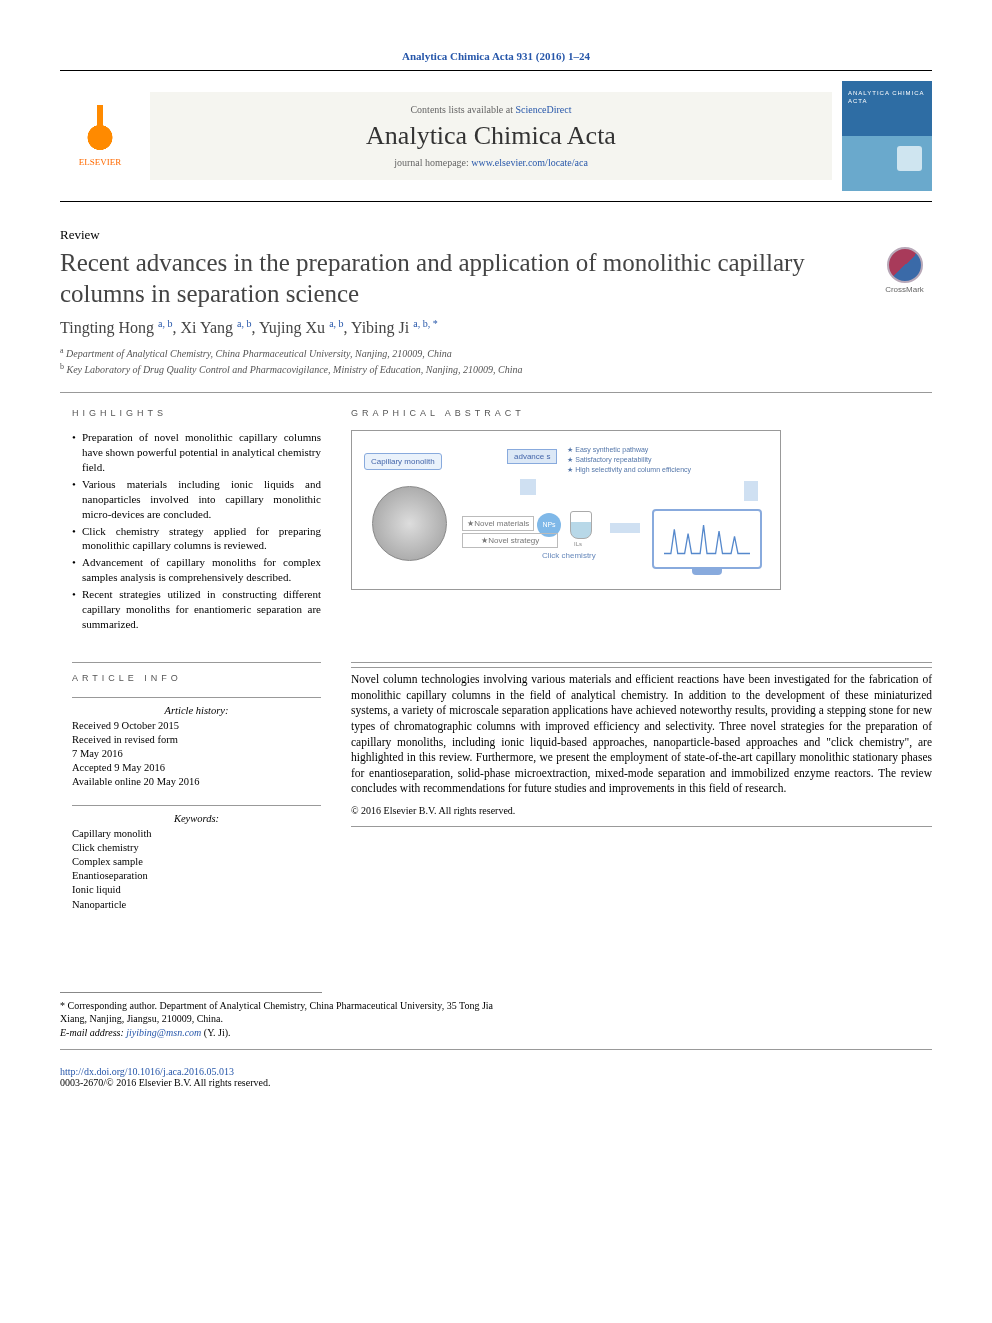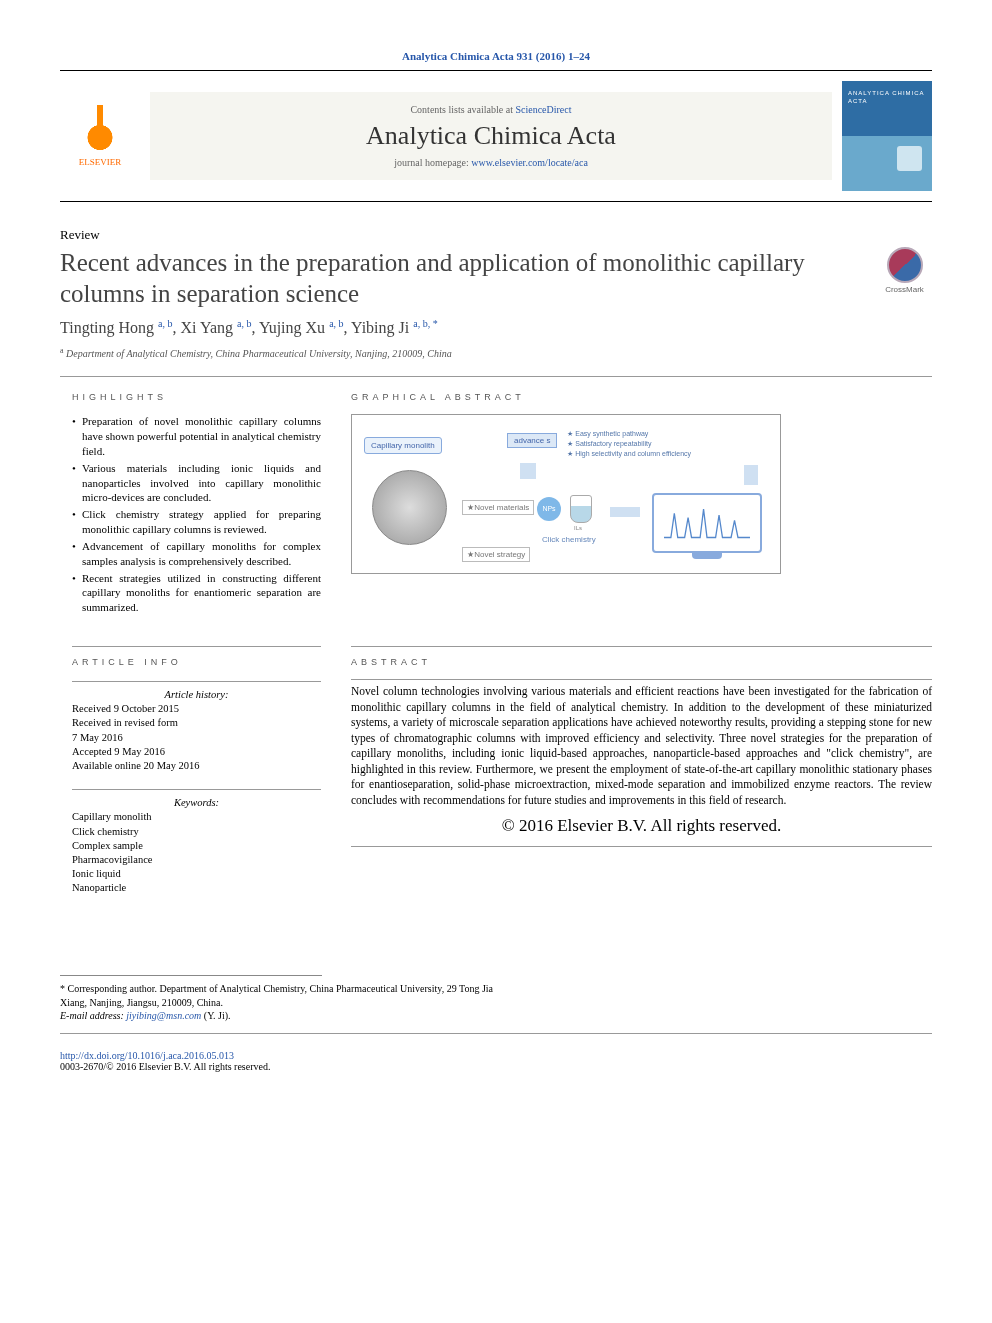--- a/index.html
+++ b/index.html
@@ -219,22 +219,22 @@
     text-align: center; line-height: 24px; font-size: 7px;
   }
   .ga-ils {
     position: absolute; top: 80px; left: 218px;
     width: 22px; height: 28px;
     border: 1px solid #aaa; border-radius: 3px 3px 8px 8px;
     background: linear-gradient(transparent 40%, #b8d8e8 40%);
   }
   .ga-ils-label { position: absolute; top:110px; left: 222px; font-size:6px; color:#888;}
   .ga-novelstrat {
-    position: absolute; top: 132px; left: 110px;
-    border: 1px solid #bbb; padding: 2px 4px; color: #777;
+    position: absolute; top: 102px; left: 110px;
+    border: 1px solid #bbb; padding: 2px 18px; color: #777;
   }
   .ga-click {
     position: absolute; top: 120px; left: 190px;
     color: #6688bb; font-size: 8px;
   }
   .ga-arrow-right {
     position: absolute; top: 92px; left: 258px;
     width: 30px; height: 10px;
     background: #cfe0f2;
   }
@@ -269,22 +269,22 @@
   .info-block hr { border: none; border-top: 0.5px solid #999; margin: 6px 0; }
   .kw-list div { font-size: 10.5px; line-height: 1.35; }
 
   .abstract-body {
     font-size: 11.5px;
     line-height: 1.35;
     text-align: justify;
     margin-top: 4px;
   }
   .copyright {
-    text-align: center;
-    font-size: 17px;
+    text-align: left;
+    font-size: 10px;
     margin-top: 8px;
   }
 
   .footer-sep {
     width: 30%;
     border: none;
     border-top: 0.5px solid #888;
     margin: 80px 0 6px;
   }
   .corresp {
@@ -332,20 +332,21 @@
     <div class="crossmark">
       <div class="crossmark-circle"></div>
       <span>CrossMark</span>
     </div>
   </div>
 
   <div class="authors" id="authors-line">Tingting Hong <sup>a, b</sup>, Xi Yang <sup>a, b</sup>, Yujing Xu <sup>a, b</sup>, Yibing Ji <sup>a, b, <span class="ast">*</span></sup></div>
 
   <div class="affils">
     <div><sup>a</sup> <span>Department of Analytical Chemistry, China Pharmaceutical University, Nanjing, 210009, China</span></div>
+    <div><sup>b</sup> <span>Key Laboratory of Drug Quality Control and Pharmacovigilance, Ministry of Education, Nanjing, 210009, China</span></div>
   </div>
 
   <hr class="thin-rule">
 
   <div class="two-col">
     <div class="left-col">
       <div class="sec-head">HIGHLIGHTS</div>
       <div class="highlights">
         <ul>
           <li>Preparation of novel monolithic capillary columns have shown powerful potential in analytical chemistry field.</li>
@@ -395,40 +396,39 @@
         <div style="white-space:pre-line">Received in revised form
 7 May 2016</div>
         <div>Accepted 9 May 2016</div>
         <div>Available online 20 May 2016</div>
         <hr style="margin-top:16px">
         <div class="sub">Keywords:</div>
         <div class="kw-list">
           <div>Capillary monolith</div>
           <div>Click chemistry</div>
           <div>Complex sample</div>
-          <div>Pharmacovigilance</div>
+          <div>Enantioseparation</div>
           <div>Ionic liquid</div>
           <div>Nanoparticle</div>
         </div>
       </div>
     </div>
     <div class="right-col">
       <hr class="thin-rule">
-      <div class="sec-head" style="margin-top:10px">ABSTRACT</div>
       <hr class="thin-rule">
       <div class="abstract-body">Novel column technologies involving various materials and efficient reactions have been investigated for the fabrication of monolithic capillary columns in the field of analytical chemistry. In addition to the development of these miniaturized systems, a variety of microscale separation applications have achieved noteworthy results, providing a stepping stone for new types of chromatographic columns with improved efficiency and selectivity. Three novel strategies for the preparation of capillary monoliths, including ionic liquid-based approaches, nanoparticle-based approaches and "click chemistry", are highlighted in this review. Furthermore, we present the employment of state-of-the-art capillary monolithic stationary phases for enantioseparation, solid-phase microextraction, mixed-mode separation and immobilized enzyme reactors. The review concludes with recommendations for future studies and improvements in this field of research.</div>
       <div class="copyright">© 2016 Elsevier B.V. All rights reserved.</div>
       <hr class="thin-rule" style="margin-top:10px">
     </div>
   </div>
 
   <hr class="footer-sep">
   <div class="corresp">
     <span>*</span>
-    <span>Corresponding author. Department of Analytical Chemistry, China Pharmaceutical University, 29 Tong Jia Xiang, Nanjing, Jiangsu, 210009, China.</span><br>
+    <span>Corresponding author. Department of Analytical Chemistry, China Pharmaceutical University, 35 Tong Jia Xiang, Nanjing, Jiangsu, 210009, China.</span><br>
     <em><span>E-mail address:</span></em>
     <a href="#" class="email">jiyibing@msn.com</a>
     <span>(Y. Ji).</span>
   </div>
 
   <div class="doi-block">
     <a href="#">http://dx.doi.org/10.1016/j.aca.2016.05.013</a><br>
     <span>0003-2670/© 2016 Elsevier B.V. All rights reserved.</span>
   </div>
 </div>

